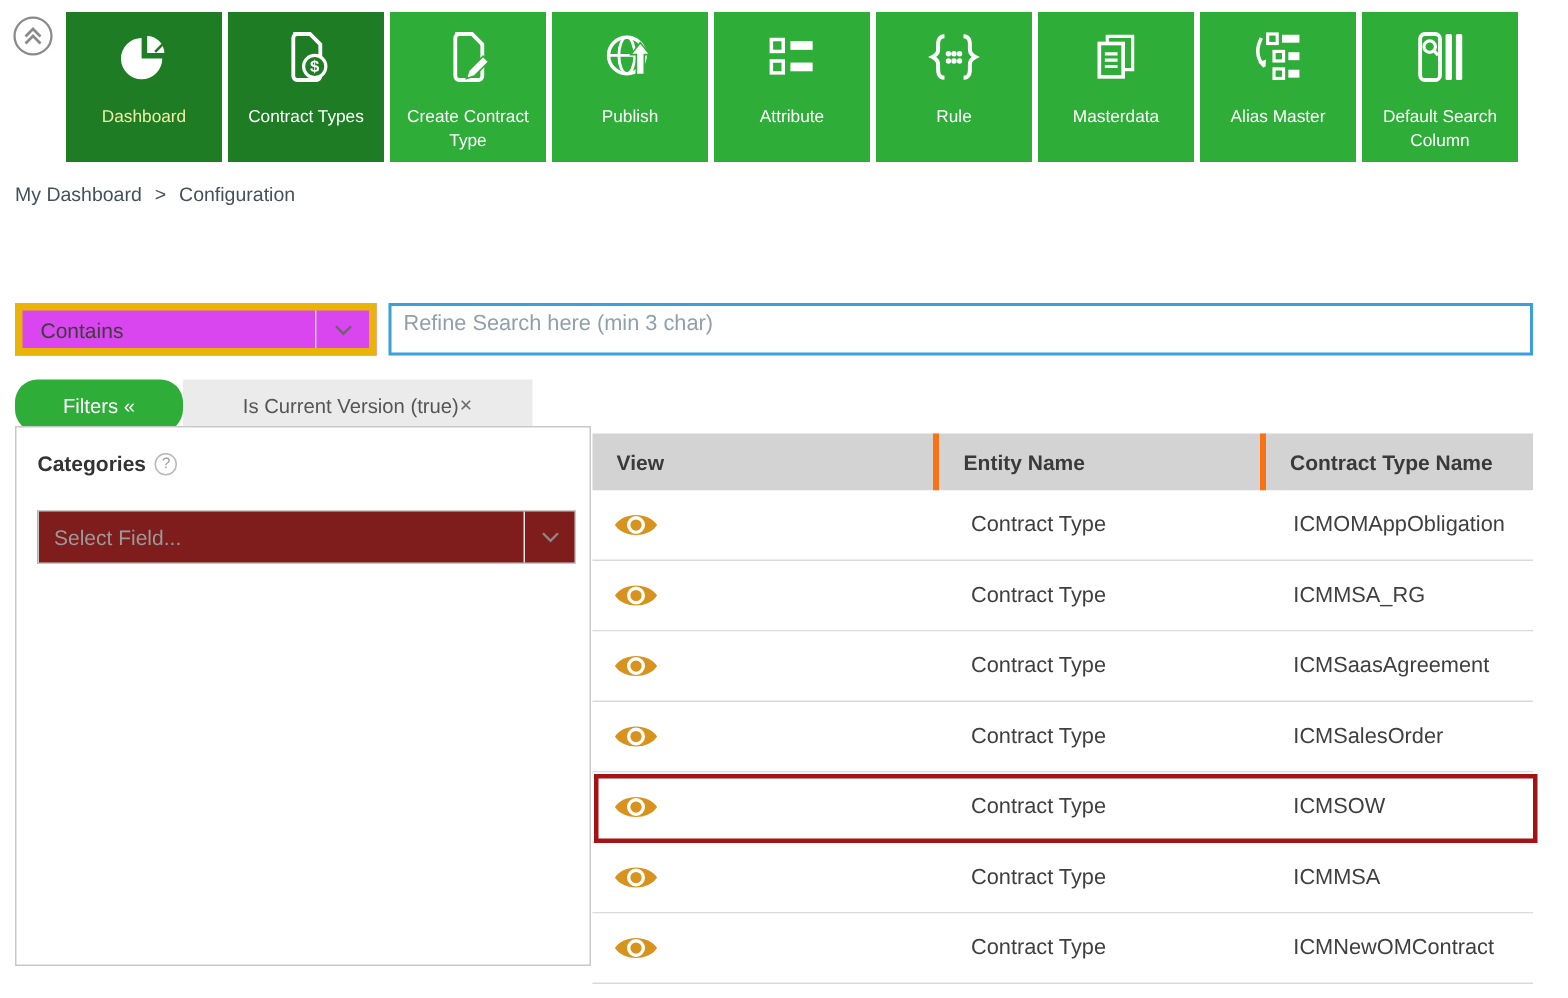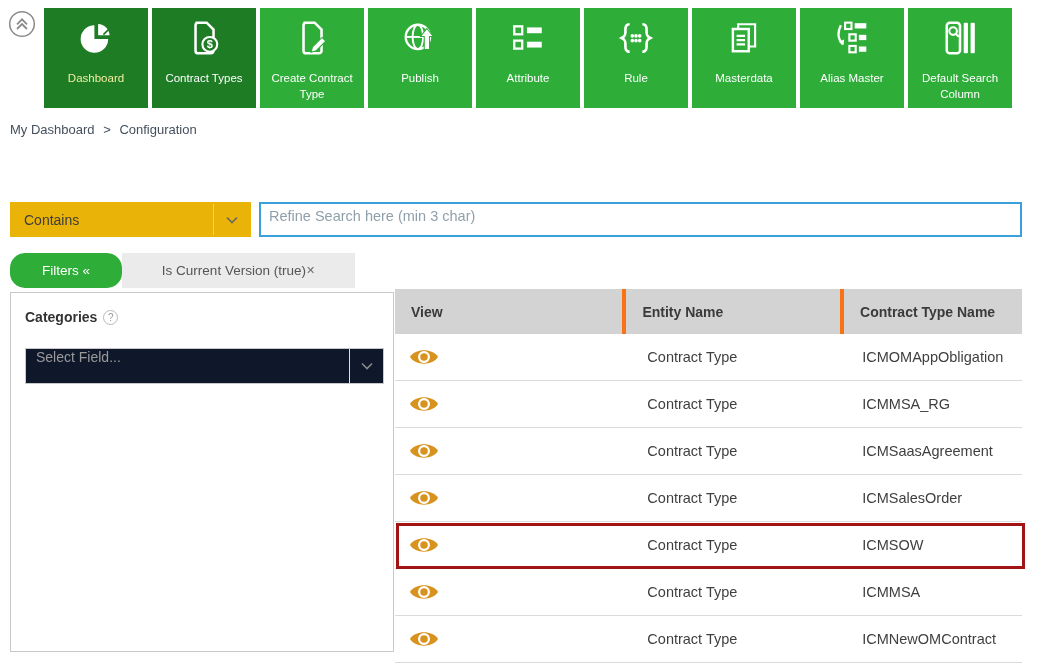--- a/index.html
+++ b/index.html
@@ -17,54 +17,54 @@
   .tile-label { position:absolute; left:3px; right:3px; top:63px; text-align:center;
                 color:#fff; font-size:11.5px; line-height:1.35; }
   .tile-label--active { color:var(--tile-label-active); }
 
   
   .breadcrumb { position:absolute; left:10px; top:122px; font-size:13px; color:#44505c; }
   .breadcrumb .sep { margin:0 5px; color:#44505c; }
 
   
   .op-select { position:absolute; left:10px; top:202px; width:241px; height:35px;
-               border:2px solid #eab308; background:#eab308; display:flex; align-items:center; cursor:pointer; }
+               border:5px solid #eab308; background:#d946ef; display:flex; align-items:center; cursor:pointer; }
   .op-select .op-text { flex:1; padding-left:12px; font-size:14px; color:#3d3d3d; }
   .op-select .dd-arrow { width:36px; height:100%; border-left:1px solid #d0d0d0;
                display:flex; align-items:center; justify-content:center; }
   .search-input { position:absolute; left:259px; top:202px; width:763px; height:35px;
                border:2px solid var(--search-border-blue); padding:0 10px 8px 8px;
                font-family:inherit; font-size:14.5px; color:#3d3d3d; outline:none; }
   .search-input::placeholder { color:#90a0ab; opacity:1; }
 
   
   .filters-tab { position:absolute; left:10px; top:253px; width:112px; height:35px;
                background:var(--filters-green); color:#fff; font-size:13.5px;
                display:flex; align-items:center; justify-content:center; cursor:pointer;border-radius:15px; }
   .filter-chip { position:absolute; left:122px; top:253px; width:233px; height:35px;
                background:#ebebeb; display:flex; align-items:center; justify-content:center;
                font-size:13.5px; color:#555; cursor:default; }
   .chip-close { font-size:11px; color:#6e6e6e; cursor:pointer; }
 
   
-  .cat-panel { position:absolute; left:10px; top:292px; width:384px; height:360px;
+  .cat-panel { position:absolute; left:10px; top:284px; width:384px; height:360px;
                border:1px solid #c9c9c9; background:#fff; }
   .cat-title-row { position:absolute; left:14px; top:16px; display:flex; align-items:center; gap:6px; }
   .cat-title { font-size:14px; font-weight:bold; color:#333; }
   .help-badge { width:15px; height:15px; border:1px solid #b9b9b9; border-radius:50%;
                color:#9a9a9a; font-size:10px; display:flex; align-items:center; justify-content:center; }
   .field-select { position:absolute; left:14px; top:55px; width:359px; height:36px;
-               border:1px solid #c9c9c9; background:#0f172a; display:flex; cursor:pointer; }
+               border:1px solid #c9c9c9; background:#7f1d1d; display:flex; align-items:center; cursor:pointer; }
   .field-select .field-text { flex:1; padding-left:10px; font-size:14px; color:#9a9a9a; }
   .field-select .dd-arrow { width:34px; height:100%; border-left:1px solid #e0e0e0;
                display:flex; align-items:center; justify-content:center; }
 
   
   .grid { position:absolute; left:395px; top:289px; width:627px; }
-  .thead { display:flex; height:45px; background:var(--header-gray); }
+  .thead { display:flex; height:38px; background:var(--header-gray); }
   .th { display:flex; align-items:center; padding-left:16px; font-size:14px;
         font-weight:bold; color:#3a3a3a; cursor:pointer; }
   .th + .th { border-left:4px solid #f97316; }
   .col-view { width:230px; } .col-entity { width:213px; } .col-name { width:184px;margin-left:7px; }
   .trow { position:relative; display:flex; height:47px; border-bottom:1px solid #dadada;
           background:#fff; cursor:pointer;gap:24px; }
   .cell { display:flex; align-items:center; font-size:14.5px; color:#3f3f3f; }
   .cell-view { width:230px; padding-left:14px; }
   .cell-entity { width:213px; padding-left:16px; }
   .cell-name { width:184px; padding-left:10px; }

